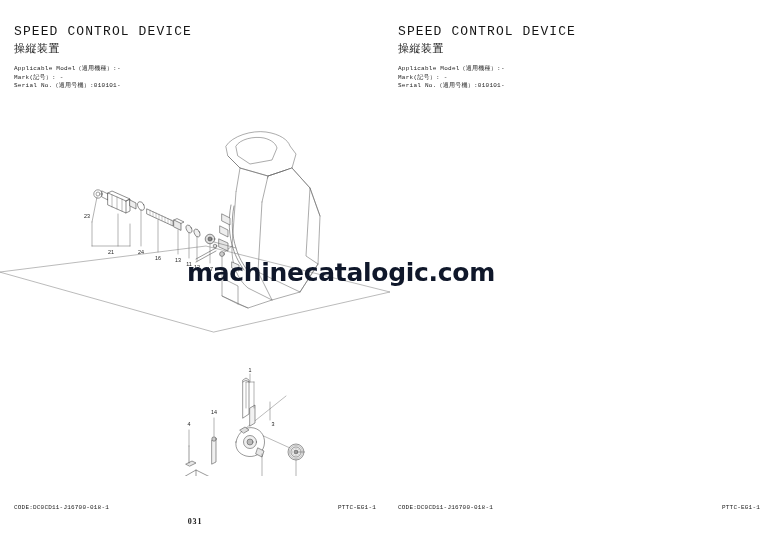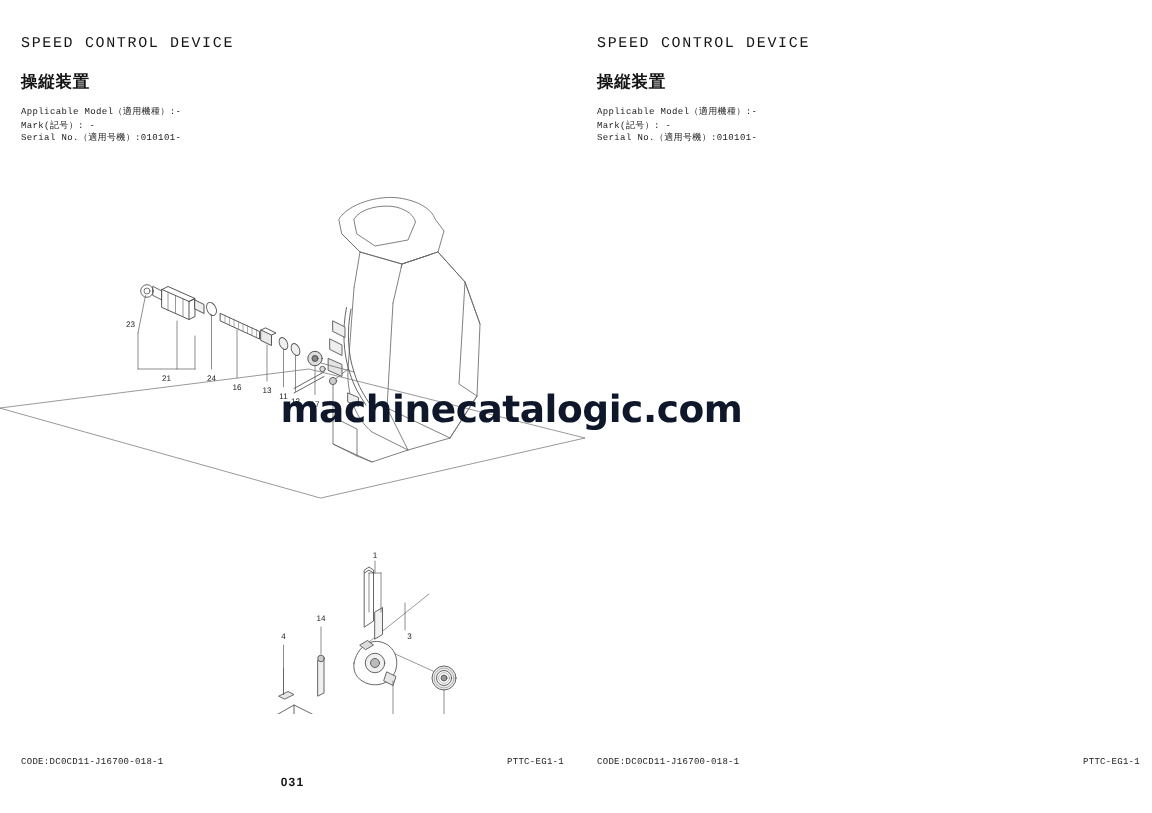--- a/index.html
+++ b/index.html
@@ -13,28 +13,27 @@
   }
   .spread{display:flex;width:768px;height:542px;position:relative;}
   .page{position:relative;height:542px;box-sizing:border-box;}
   .page-left{width:390px;}
   .page-right{width:378px;}
 
   
   .hdr{position:absolute;}
   .hdr-title-en{
     font-family:"Liberation Mono", monospace;
-    font-size:10px;letter-spacing:1.1px;color:#151515;
+    font-size:13px;letter-spacing:1.1px;color:#151515;
     white-space:nowrap;
     text-align:center;
   }
   .hdr-title-jp{
-    font-size:11px;letter-spacing:0.5px;color:#151515;margin-top:12px;
+    font-size:11px;letter-spacing:0.5px;color:#151515;margin-top:2px;
     white-space:nowrap;
-    font-weight:bold;
   }
   .hdr-meta{margin-top:9px;}
   .hdr-meta div{
     font-family:"Liberation Mono", monospace;
     font-size:6px;letter-spacing:0.25px;color:#222;
     line-height:8.6px;white-space:nowrap;
   }
 
   
   .footer-code{
@@ -42,21 +41,21 @@
     font-family:"Liberation Mono", monospace;
     font-size:6px;letter-spacing:.2px;color:#222;white-space:nowrap;
   }
   .footer-right{
     position:absolute;bottom:31px;
     font-family:"Liberation Mono", monospace;
     font-size:6px;letter-spacing:.2px;color:#222;white-space:nowrap;
   }
   .footer-page{
     position:absolute;bottom:16px;width:100%;text-align:center;
-    font-family:Liberation Sans, sans-serif;
+    font-family:Liberation Serif, serif;
     font-size:8px;font-weight:bold;letter-spacing:.8px;color:#161616;
   }
 
   
   .diagram{position:absolute;left:0;top:96px;width:390px;height:380px;}
   .diagram svg{display:block;}
 
   
   .watermark{
     position:absolute;

